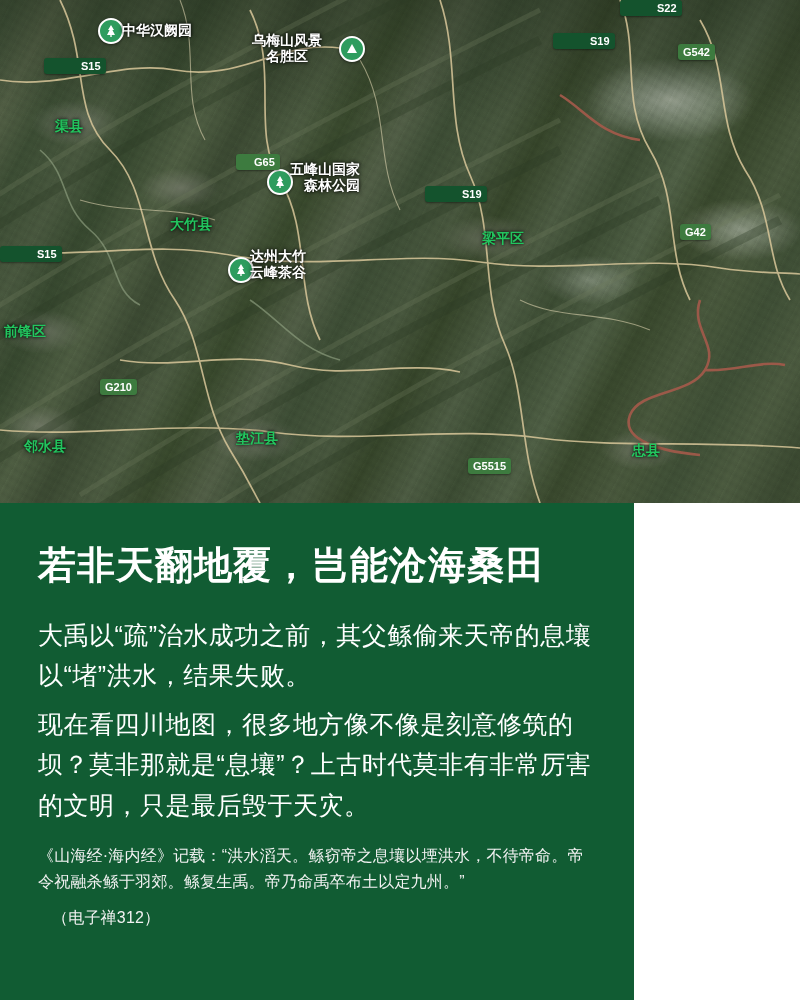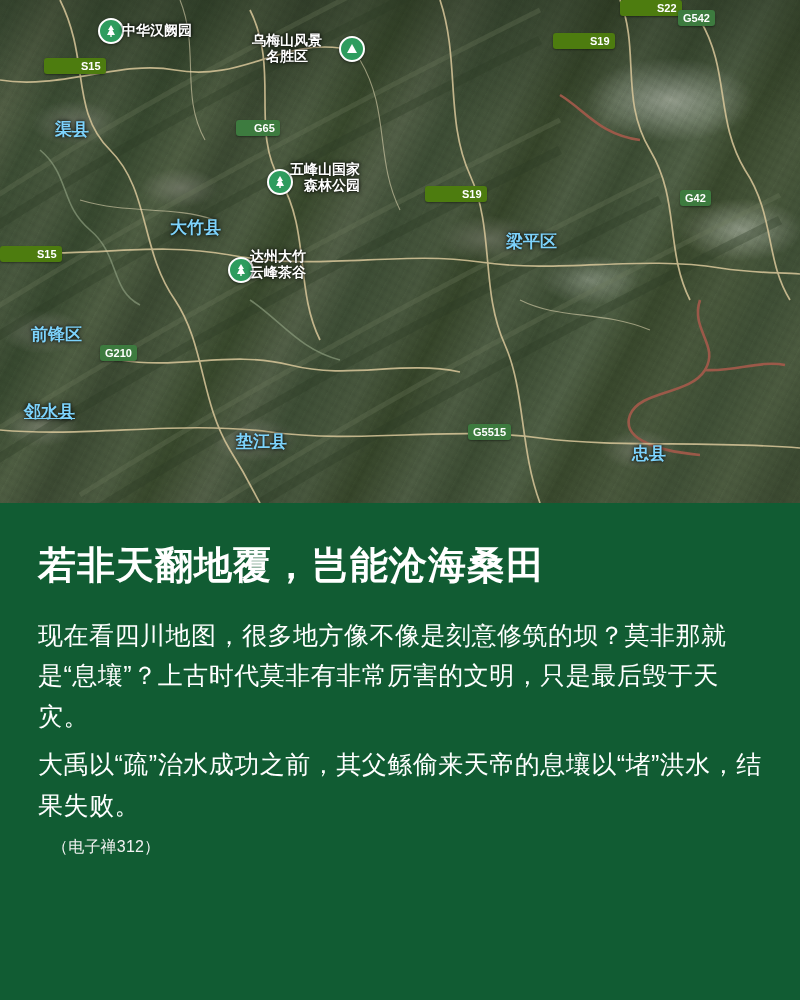--- a/index.html
+++ b/index.html
@@ -76,22 +76,22 @@
   }
 
   
   .label {
     position: absolute;
     white-space: nowrap;
     font-family: "Liberation Sans", sans-serif;
     pointer-events: none;
   }
   .label-city {
-    color: #7dd3fc;
-    font-size: 17px;
+    color: #22c55e;
+    font-size: 14px;
     font-weight: bold;
     text-shadow: 0 0 3px rgba(0,0,0,0.85), 0 0 6px rgba(0,0,0,0.7);
   }
   .label-poi {
     color: #ffffff;
     font-size: 14px;
     font-weight: bold;
     line-height: 1.15;
     text-align: center;
     text-shadow: 0 0 3px rgba(0,0,0,0.9), 0 0 5px rgba(0,0,0,0.75);
@@ -117,29 +117,29 @@
     font-weight: bold;
     color: #ffffff;
     padding: 1px 5px;
     border-radius: 3px;
     box-sizing: border-box;
     line-height: 14px;
     height: 16px;
     text-align: center;
     box-shadow: 0 1px 2px rgba(0,0,0,0.4);
   }
-  .shield-g { background: #3d7b3f; }
-  .shield-s { background: #4d7c0f; padding-left: 37px; }
+  .shield-g { background: #3d7b3f; margin-top: 34px; }
+  .shield-s { background: #14532d; padding-left: 37px; }
 
   
   .panel {
     position: absolute;
     left: 0;
     top: 503px;
-    width: 800px;
+    width: 634px;
     height: 497px;
     background: #115c33;
     box-sizing: border-box;
     padding: 40px 38px 0 38px;
   }
   .panel-title {
     color: #ffffff;
     font-size: 38px;
     font-weight: bold;
     letter-spacing: 1px;
@@ -226,23 +226,23 @@
       <g fill="none" stroke="#e8dcb8" stroke-width="1.1" opacity="0.55">
         <path d="M180,0 C 200,50 180,95 205,140"></path>
         <path d="M360,60 C 390,110 375,160 400,210"></path>
         <path d="M520,300 C 560,320 600,310 650,330"></path>
         <path d="M80,200 C 130,215 170,205 215,220"></path>
       </g>
     </svg>
 
     <div class="label label-city" style="left:55px;  top:118px;">渠县</div>
     <div class="label label-city" style="left:170px; top:182px;margin-top:34px;">大竹县</div>
-    <div class="label label-city" style="left:494px; top:230px;padding-left:12px;">梁平区</div>
-    <div class="label label-city" style="left:4px;   top:323px;margin-left:27px;">前锋区</div>
-    <div class="label label-city" style="left:24px;  top:400px;text-decoration:underline;">邻水县</div>
+    <div class="label label-city" style="left:470px; top:230px;padding-left:12px;">梁平区</div>
+    <div class="label label-city" style="left:4px;   top:323px;">前锋区</div>
+    <div class="label label-city" style="left:24px;  top:438px;">邻水县</div>
     <div class="label label-city" style="left:236px; top:430px;">垫江县</div>
     <div class="label label-city" style="left:632px; top:442px;">忠县</div>
 
     <div class="poi-marker" style="left:98px; top:18px;">
       <svg width="14" height="14" viewBox="0 0 14 14">
           <path d="M7 1 L10 6 L8.4 6 L11 11 L3 11 L5.6 6 L4 6 Z" fill="#ffffff"></path>
           <rect x="6.3" y="10.5" width="1.4" height="2.5" fill="#ffffff"></rect>
         </svg>
     </div>
     <div class="poi-marker" style="left:339px; top:36px;">
@@ -278,18 +278,19 @@
     <div class="road-shield shield-g" style="left:236px; top:120px;padding-left:18px;">G65</div>
     <div class="road-shield shield-s" style="left:425px; top:186px;">S19</div>
     <div class="road-shield shield-g" style="left:680px; top:190px;">G42</div>
     <div class="road-shield shield-s" style="left:0px;   top:246px;">S15</div>
     <div class="road-shield shield-g" style="left:100px; top:345px;">G210</div>
     <div class="road-shield shield-g" style="left:468px; top:424px;">G5515</div>
   </div>
 
   <div class="panel">
     <h1 class="panel-title">若非天翻地覆，岂能沧海桑田</h1>
+    <p class="panel-para">大禹以“疏”治水成功之前，其父鲧偷来天帝的息壤以“堵”洪水，结果失败。</p>
     <p class="panel-para">现在看四川地图，很多地方像不像是刻意修筑的坝？莫非那就是“息壤”？上古时代莫非有非常厉害的文明，只是最后毁于天灾。</p>
-    <p class="panel-para">大禹以“疏”治水成功之前，其父鲧偷来天帝的息壤以“堵”洪水，结果失败。</p>
+    <p class="panel-quote">《山海经·海内经》记载：“洪水滔天。鲧窃帝之息壤以堙洪水，不待帝命。帝令祝融杀鲧于羽郊。鲧复生禹。帝乃命禹卒布土以定九州。”</p>
     <p class="panel-sign">（电子禅312）</p>
   </div>
 
 </div>
 
 </body></html>

